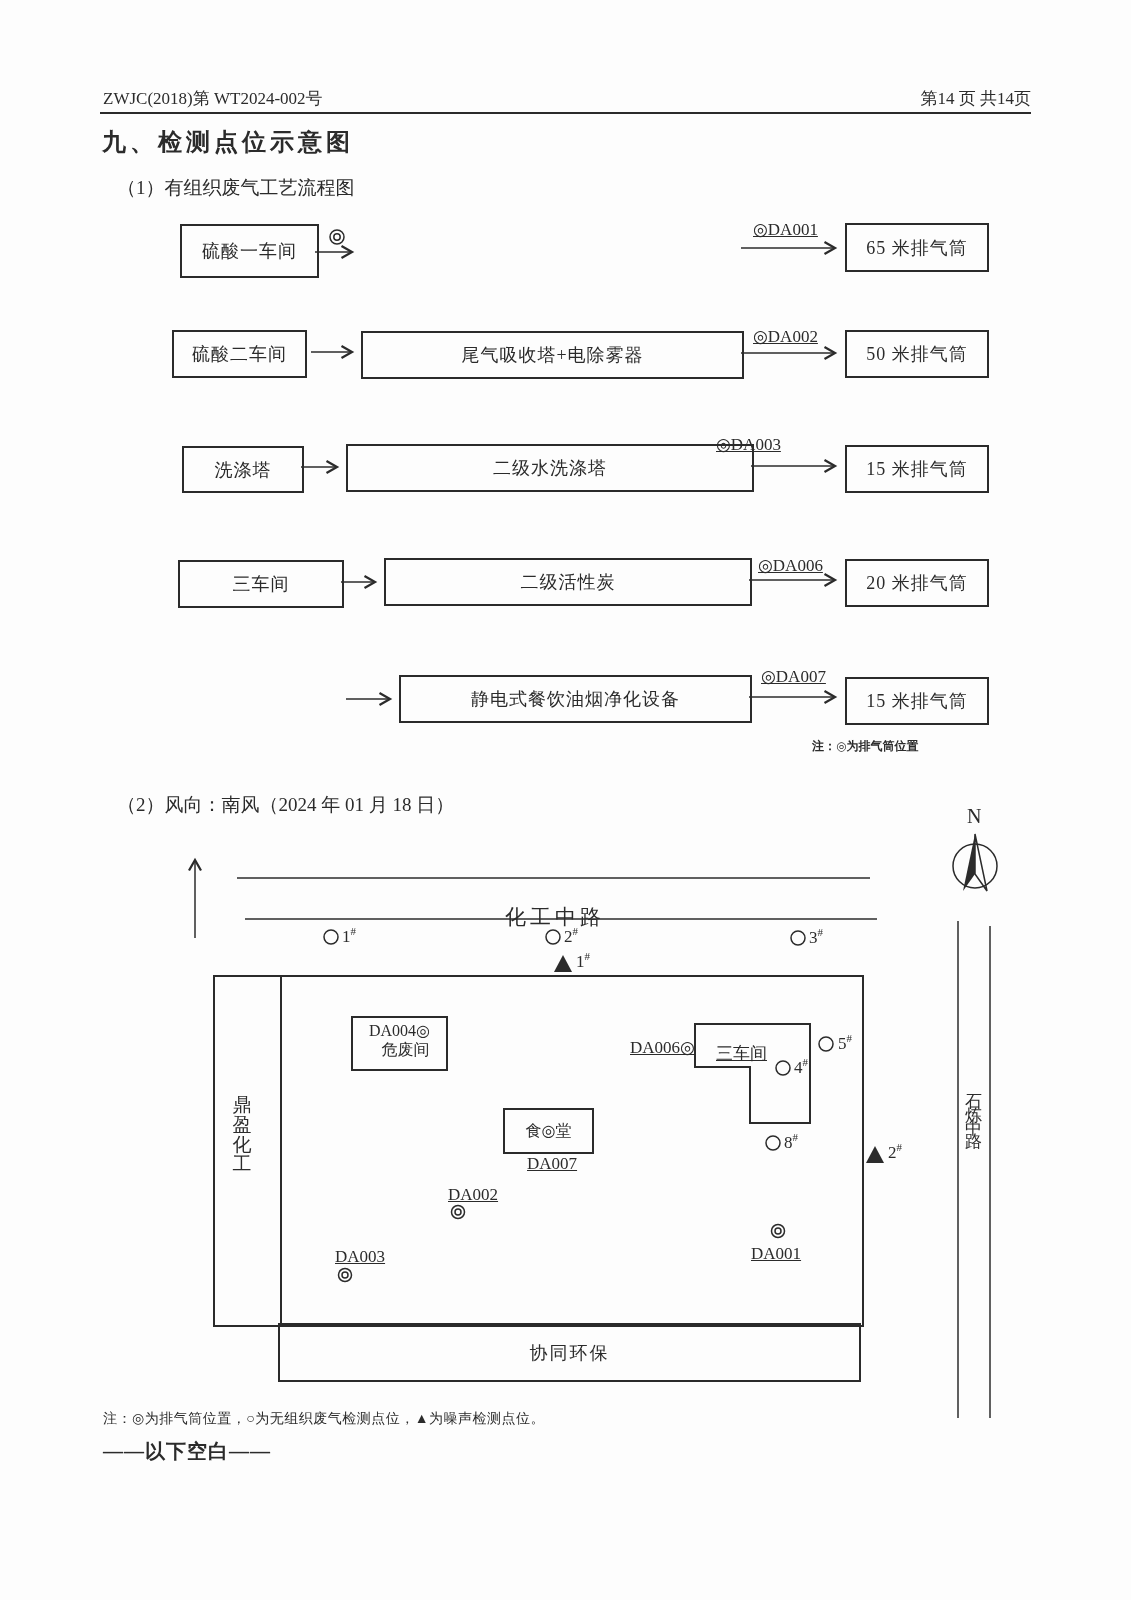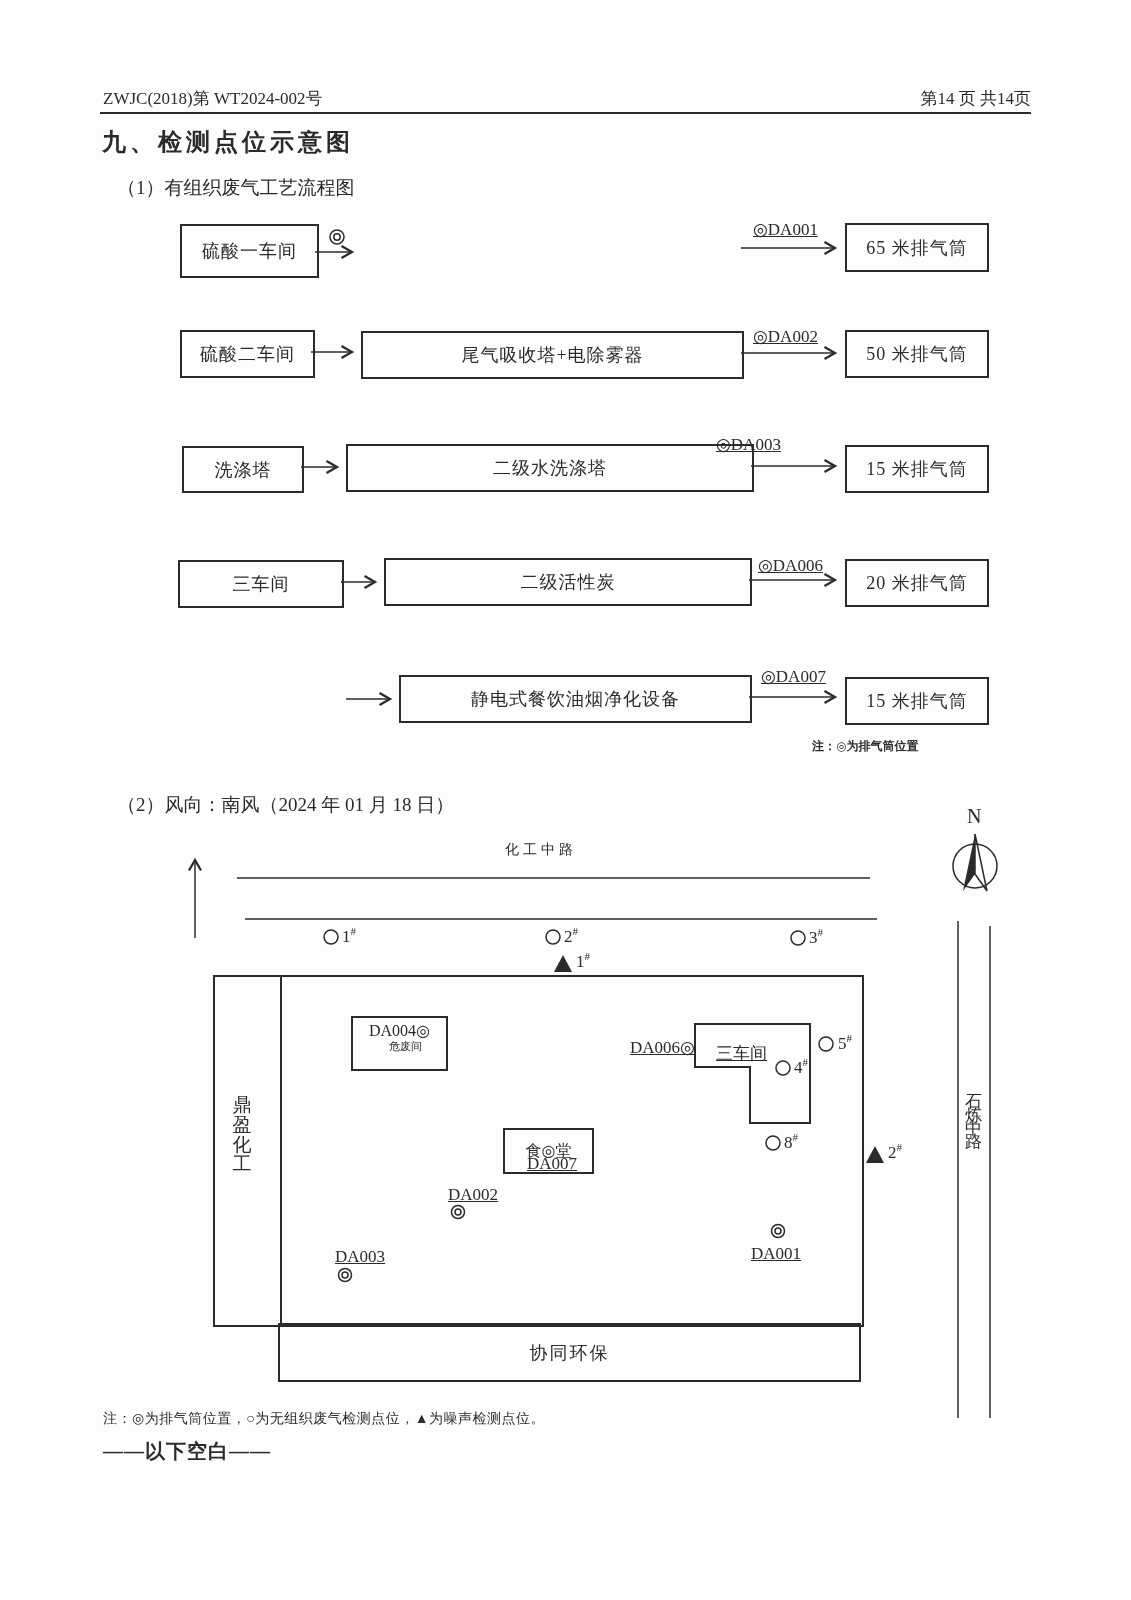--- a/index.html
+++ b/index.html
@@ -24,22 +24,22 @@
   .vtext{
     position:absolute;writing-mode:vertical-rl;text-orientation:upright;
     line-height:1;z-index:2;
   }
   .pt-lbl{position:absolute;font-size:17px;line-height:1;z-index:2;}
   .pt-lbl sup{font-size:11px;vertical-align:super;line-height:0;}
   .note{font-size:12px;font-weight:bold;}
   .legend{font-size:14px;letter-spacing:0.5px;}
   .blank{font-size:20px;font-weight:bold;letter-spacing:1px;}
   .da004-l1{font-size:16px;padding:3px 0 0 16px;line-height:1.2;}
-  .da004-l2{font-size:11px;text-align:center;padding-left:12px;line-height:1.2;}
-  .canteen-box{display:flex;align-items:center;justify-content:center;font-size:16px;margin-top:20px;}
+  .da004-l2{font-size:16px;text-align:center;padding-left:12px;line-height:1.2;}
+  .canteen-box{display:flex;align-items:center;justify-content:center;font-size:16px;}
   .strip{display:flex;align-items:center;justify-content:center;font-size:18px;letter-spacing:2px;}
 </style>
 </head>
 <body>
 
 <div class="page">
 
   <svg class="overlay" width="1131" height="1600" viewBox="0 0 1131 1600">
     <defs>
       <marker id="arr" viewBox="0 0 10 10" refX="8" refY="5" markerWidth="10" markerHeight="10" orient="auto">
@@ -122,21 +122,21 @@
   <div class="abs subtitle" style="left:117px;top:178px">（1）有组织废气工艺流程图</div>
 
   <div class="fbox" style="left:180px;top:224px;width:135px;height:50px">
     <span>硫酸一车间</span>
   </div>
   <div class="flabel" style="left:753px;top:221px">◎DA001</div>
   <div class="fbox" style="left:845px;top:223px;width:140px;height:45px">
     <span>65 米排气筒</span>
   </div>
 
-  <div class="fbox" style="left:180px;top:330px;width:131px;height:44px">
+  <div class="fbox" style="left:172px;top:330px;width:131px;height:44px">
     <span>硫酸二车间</span>
   </div>
   <div class="fbox" style="left:361px;top:331px;width:379px;height:44px">
     <span>尾气吸收塔+电除雾器</span>
   </div>
   <div class="flabel" style="left:753px;top:328px">◎DA002</div>
   <div class="fbox" style="left:845px;top:330px;width:140px;height:44px">
     <span>50 米排气筒</span>
   </div>
 
@@ -169,21 +169,21 @@
   <div class="fbox" style="left:845px;top:677px;width:140px;height:44px">
     <span>15 米排气筒</span>
   </div>
 
   <div class="abs note" style="left:812px;top:740px">注：◎为排气筒位置</div>
 
   <div class="abs subtitle" style="left:117px;top:795px">（2）风向：南风（2024 年 01 月 18 日）</div>
 
   <div class="abs" style="left:967px;top:806px;font-size:20px;z-index:2">N</div>
 
-  <div class="abs" style="left:505px;top:843px;font-size:14px;letter-spacing:4px;z-index:2">化工中路</div>
+  <div class="abs" style="left:505px;top:907px;font-size:21px;letter-spacing:4px;z-index:2">化工中路</div>
 
   <span class="pt-lbl" style="left:342px;top:928px"><span>1</span><sup>#</sup></span>
   <span class="pt-lbl" style="left:564px;top:928px"><span>2</span><sup>#</sup></span>
   <span class="pt-lbl" style="left:809px;top:929px"><span>3</span><sup>#</sup></span>
 
   <span class="pt-lbl" style="left:576px;top:953px"><span>1</span><sup>#</sup></span>
   <span class="pt-lbl" style="left:888px;top:1144px"><span>2</span><sup>#</sup></span>
 
   <div class="map-rect" style="left:213px;top:975px;width:647px;height:348px"></div>
   <div class="map-rect" style="left:213px;top:975px;width:65px;height:348px"></div>

